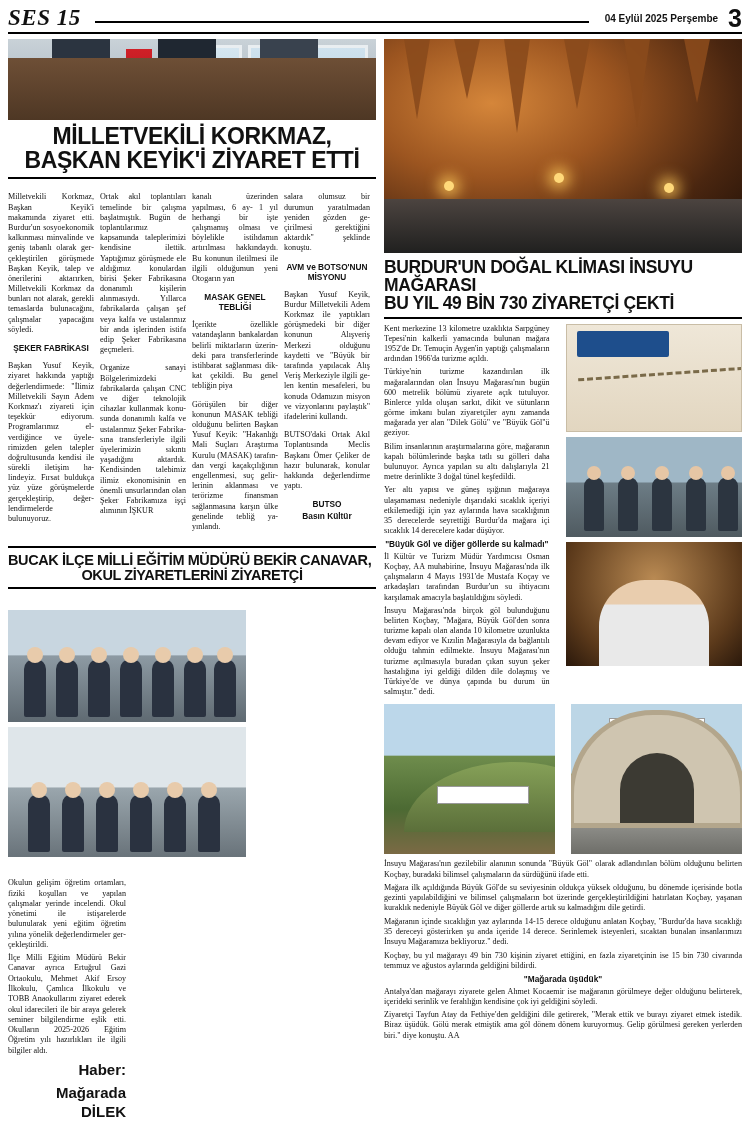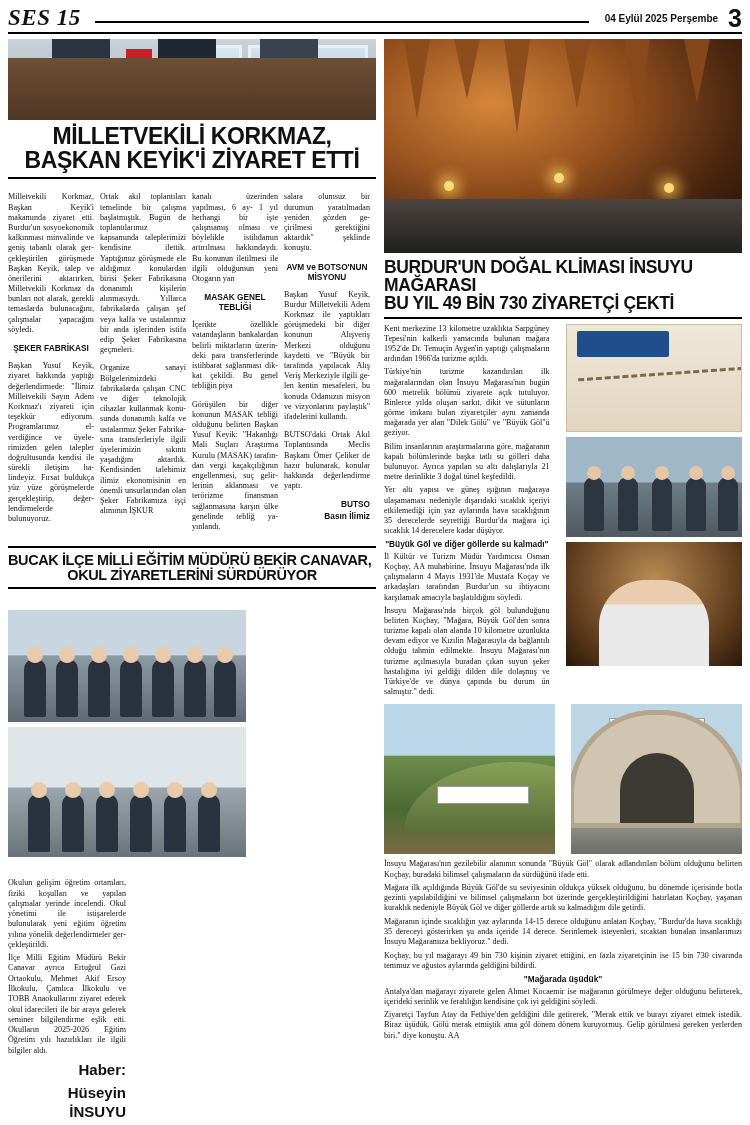--- a/index.html
+++ b/index.html
@@ -232,21 +232,21 @@
     font-weight: bold;
     font-size: 8.3px;
     margin: 3px 0 2px;
     text-align: center;
     break-inside: avoid;
   }
   .sig {
     font-family: "Liberation Sans", sans-serif;
     font-weight: bold;
     font-size: 8.3px;
-    text-align: right;
+    text-align: center;
     margin-top: 2px;
   }
   .byline {
     font-family: "Liberation Sans", sans-serif;
     font-weight: bold;
     font-size: 15px;
     text-align: right;
     margin-top: 4px;
   }
   .right-body {
@@ -316,28 +316,28 @@
           <div class="sub">MASAK GENEL TEBLİĞİ</div>
           <p class="right-body">İçerikte özellikle vatandaşların ban­kalardan belirli miktarların üzerin­deki para transfer­lerinde istihbarat sağlanması dik­kat çekildi. Bu genel tebliğin piya­</p>
           <p class="right-body">Görüşülen bir diğer konunun MASAK tebliği olduğunu belirten Başkan Yusuf Keyik: "Ha­kanlığı Mali Suçları Araştırma Kurulu (MASAK) tarafın­dan vergi kaçakçılı­ğının engellenmesi, suç gelir­lerinin aklanması ve terörizme fi­nansman sağlan­masına karşın ülke genelinde tebliğ ya­yınlandı.</p>
         </div>
         <div style="width:86px;">
           <p class="right-body">salara olumsuz bir durumun yaratılma­dan yeniden gözden ge­çirilmesi gerekti­ğini aktardık" şeklinde konuştu.</p>
           <div class="sub">AVM ve BOTSO'NUN MİSYONU</div>
           <p class="right-body">Başkan Yusuf Keyik, Burdur Mil­letvekili Adem Korkmaz ile yaptık­ları görüşmedeki bir diğer konunun Alışveriş Merkezi olduğunu kaydetti ve "Büyük bir tarafında yapılacak Alış Veriş Merkeziyle ilgili ge­len kentin mesafe­leri, bu konuda Odamızın misyon ve vizyonlarını pay­laştık" ifadelerini kullandı.</p>
           <p class="right-body">BUTSO'daki Ortak Akıl Toplantısında Meclis Başkanı Ömer Çeliker de hazır bulunarak, konular hakkında değerlendirme yaptı.</p>
           <div class="sig">BUTSO</div>
-          <div class="sig">Basın İlimiz</div>
+          <div class="sig">Basın Kültür</div>
         </div>
       </div>
 
       <div class="divider-thick"></div>
       <div class="headline h-bucak" style="border-top:0;">
         <div>BUCAK İLÇE MİLLİ EĞİTİM MÜDÜRÜ BEKİR CANAVAR,</div>
-        <div style="text-align:center;">OKUL ZİYARETLERİNİ SÜRDÜRÜYOR</div>
+        <div style="text-align:center;">OKUL ZİYARETLERİNİ ZİYARETÇİ</div>
       </div>
 
       <div class="bucak-wrap">
         <div class="bucak-imgs">
           <div class="photo ph-bucak1">
             <span class="g" style="left:16px;">
                 <i></i>
               </span>
             <span class="g" style="left:48px;">
                 <i></i>
@@ -376,21 +376,21 @@
               </span>
             <span class="g" style="left:190px;">
                 <i></i>
               </span>
           </div>
         </div>
         <div class="bucak-txt">
           <p>Okulun gelişim öğre­tim ortamları, fiziki koşulları ve yapılan çalışmalar yerinde in­celendi. Okul yöne­timi ile istişarelerde bulunularak yeni eği­tim öğretim yılına yö­nelik değerlendirmeler ger­çekleştirildi.</p>
           <p>İlçe Milli Eğitim Mü­dürü Bekir Canavar ayrıca Ertuğrul Gazi Ortaokulu, Mehmet Akif Ersoy İlkokulu, Çamlıca İlkokulu ve TOBB Anaokullarını ziyaret ederek okul idarecileri ile bir araya gelerek semi­ner bilgilendirme eşlik etti. Okulların 2025-2026 Eğitim Öğretim yılı hazırlık­ları ile ilgili bilgiler aldı.</p>
           <div class="byline">Haber:</div>
-          <div class="byline">Hüseyin İNSUYU</div>
+          <div class="byline">Mağarada DİLEK</div>
         </div>
       </div>
 
     </div>
 
     <div class="col-right">
 
       <div class="photo ph-cave">
         <span class="stal" style="left:20px;"></span>
         <span class="stal" style="left:70px; border-top-width:60px;"></span>

